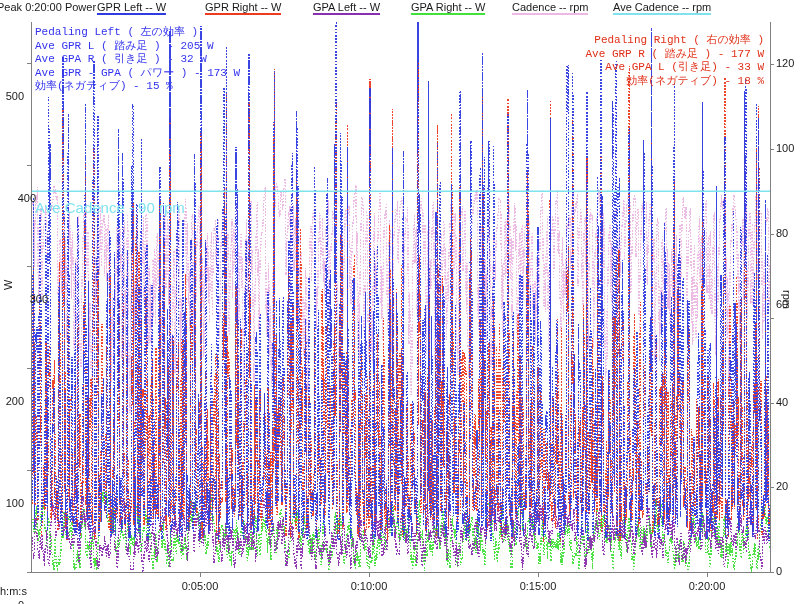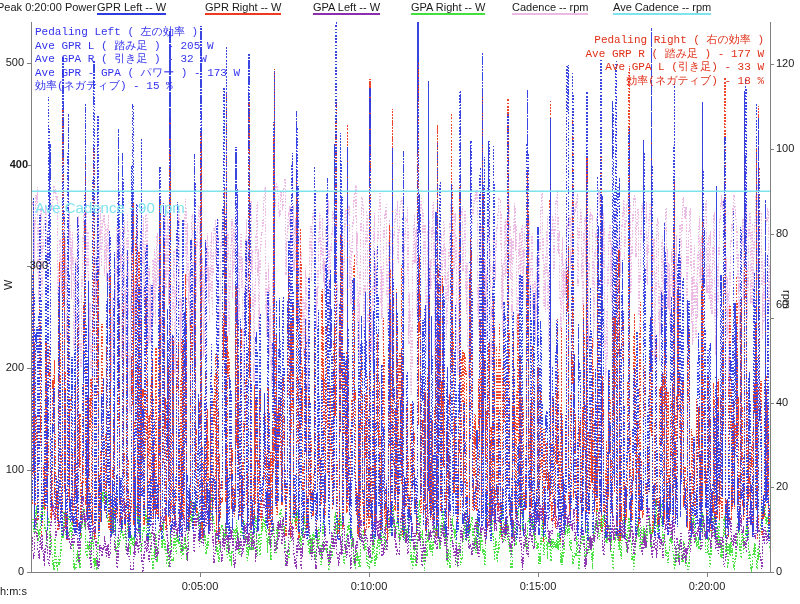--- a/index.html
+++ b/index.html
@@ -58,21 +58,21 @@
   }
   #plot-svg { position: absolute; left: 0; top: 0; }
 
   
   .ytick-left, .ytick-right, .xtick {
     position: absolute;
     font-size: 11px;
     color: #1a1a1a;
     white-space: nowrap;
   }
-  .ytick-left { text-align: right; }
+  .ytick-left { text-align: right; margin-top: 34px; }
   .tickmark { position: absolute; background: #808080; }
 
   #ylabel-left {
     position: absolute;
     left: 2px;
     top: 290px;
     font-size: 11px;
     color: #1a1a1a;
     transform: rotate(-90deg);
     transform-origin: left top;
@@ -167,21 +167,21 @@
 <div id="annot-cadence">Ave Cadence - 90 rpm</div>
 
 <div class="ytick-left" style="left: 0px; width: 24px; top: 565px;">0</div>
 <div class="tickmark" style="left: 27px; top: 572px; width: 4px; height: 1px;"></div>
 <div class="ytick-left" style="left: 0px; width: 24px; top: 463.148px;">100</div>
 <div class="tickmark" style="left: 27px; top: 470.148px; width: 4px; height: 1px;"></div>
 <div class="ytick-left" style="left: 0px; width: 24px; top: 361.296px;">200</div>
 <div class="tickmark" style="left: 27px; top: 368.296px; width: 4px; height: 1px;"></div>
 <div class="ytick-left" style="left: 0px; width: 48px; top: 259.444px;">300</div>
 <div class="tickmark" style="left: 27px; top: 266.444px; width: 4px; height: 1px;"></div>
-<div class="ytick-left" style="left: 0px; width: 28px; top: 157.593px; font-weight: bold;">400</div>
+<div class="ytick-left" style="left: 0px; width: 36px; top: 157.593px;">400</div>
 <div class="tickmark" style="left: 27px; top: 164.593px; width: 4px; height: 1px;"></div>
 <div class="ytick-left" style="left: 0px; width: 24px; top: 55.7407px;">500</div>
 <div class="tickmark" style="left: 27px; top: 62.7407px; width: 4px; height: 1px;"></div>
 <div class="ytick-right" style="left: 776px; top: 565px;">0</div>
 <div class="tickmark" style="left: 770px; top: 572px; width: 4px; height: 1px;"></div>
 <div class="ytick-right" style="left: 776px; top: 480.385px;">20</div>
 <div class="tickmark" style="left: 770px; top: 487.385px; width: 4px; height: 1px;"></div>
 <div class="ytick-right" style="left: 776px; top: 395.769px;">40</div>
 <div class="tickmark" style="left: 770px; top: 402.769px; width: 4px; height: 1px;"></div>
 <div class="ytick-right" style="left: 776px; top: 298px;">60</div>

